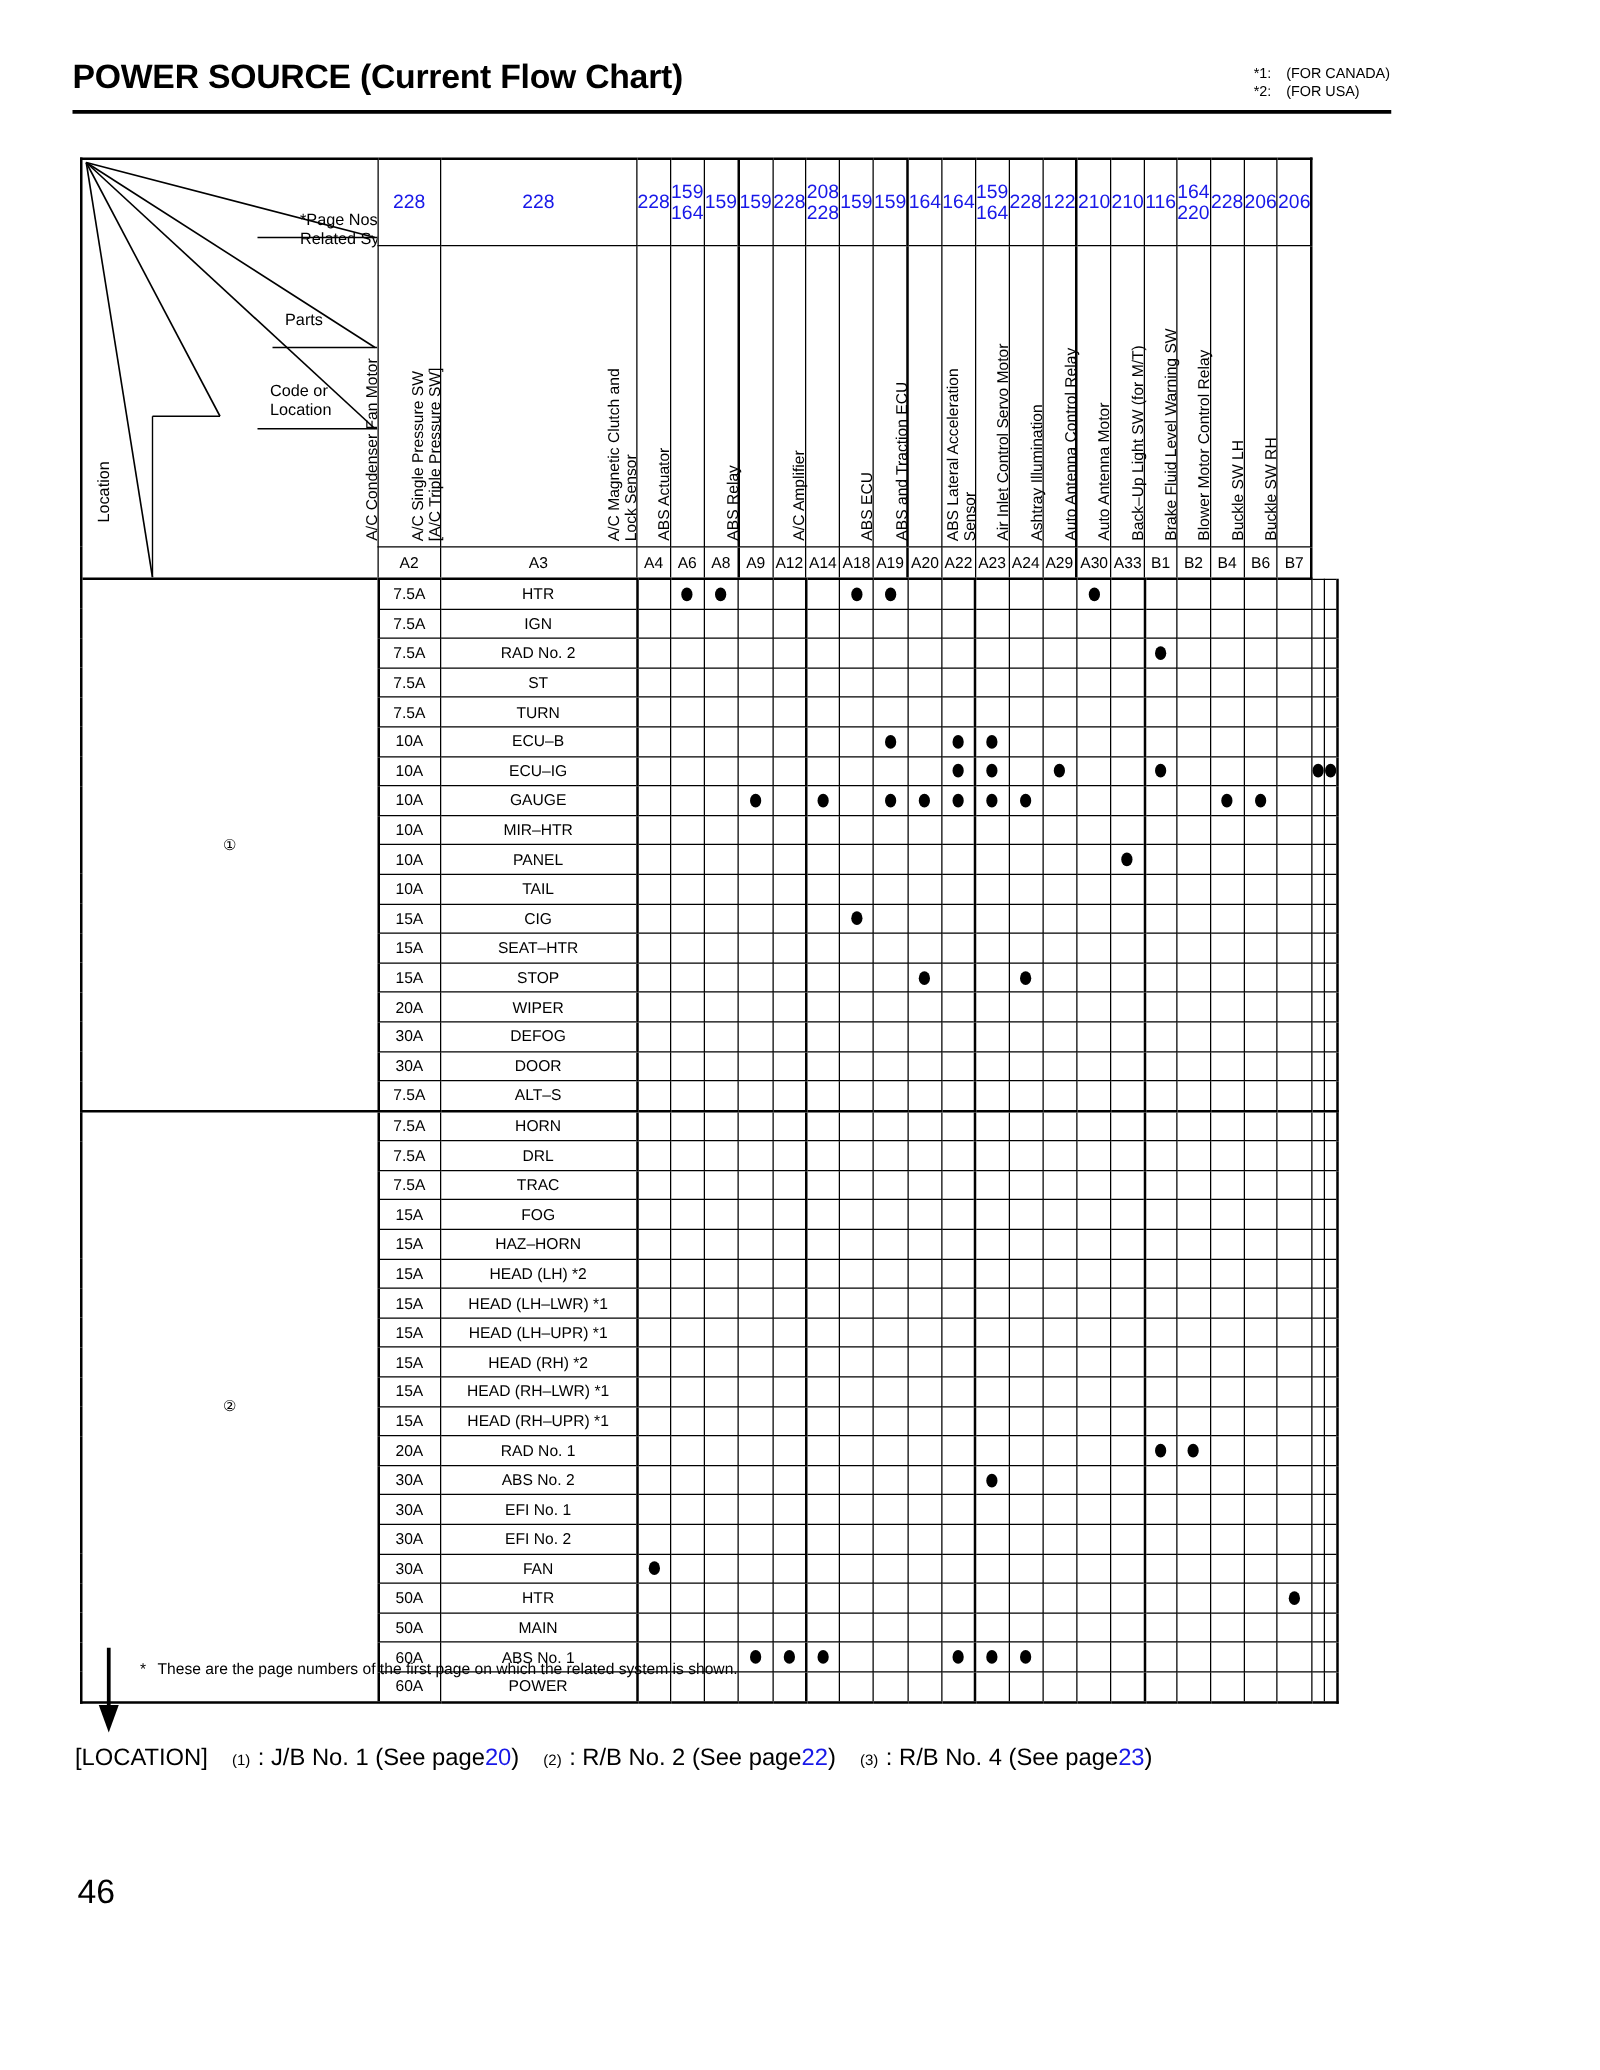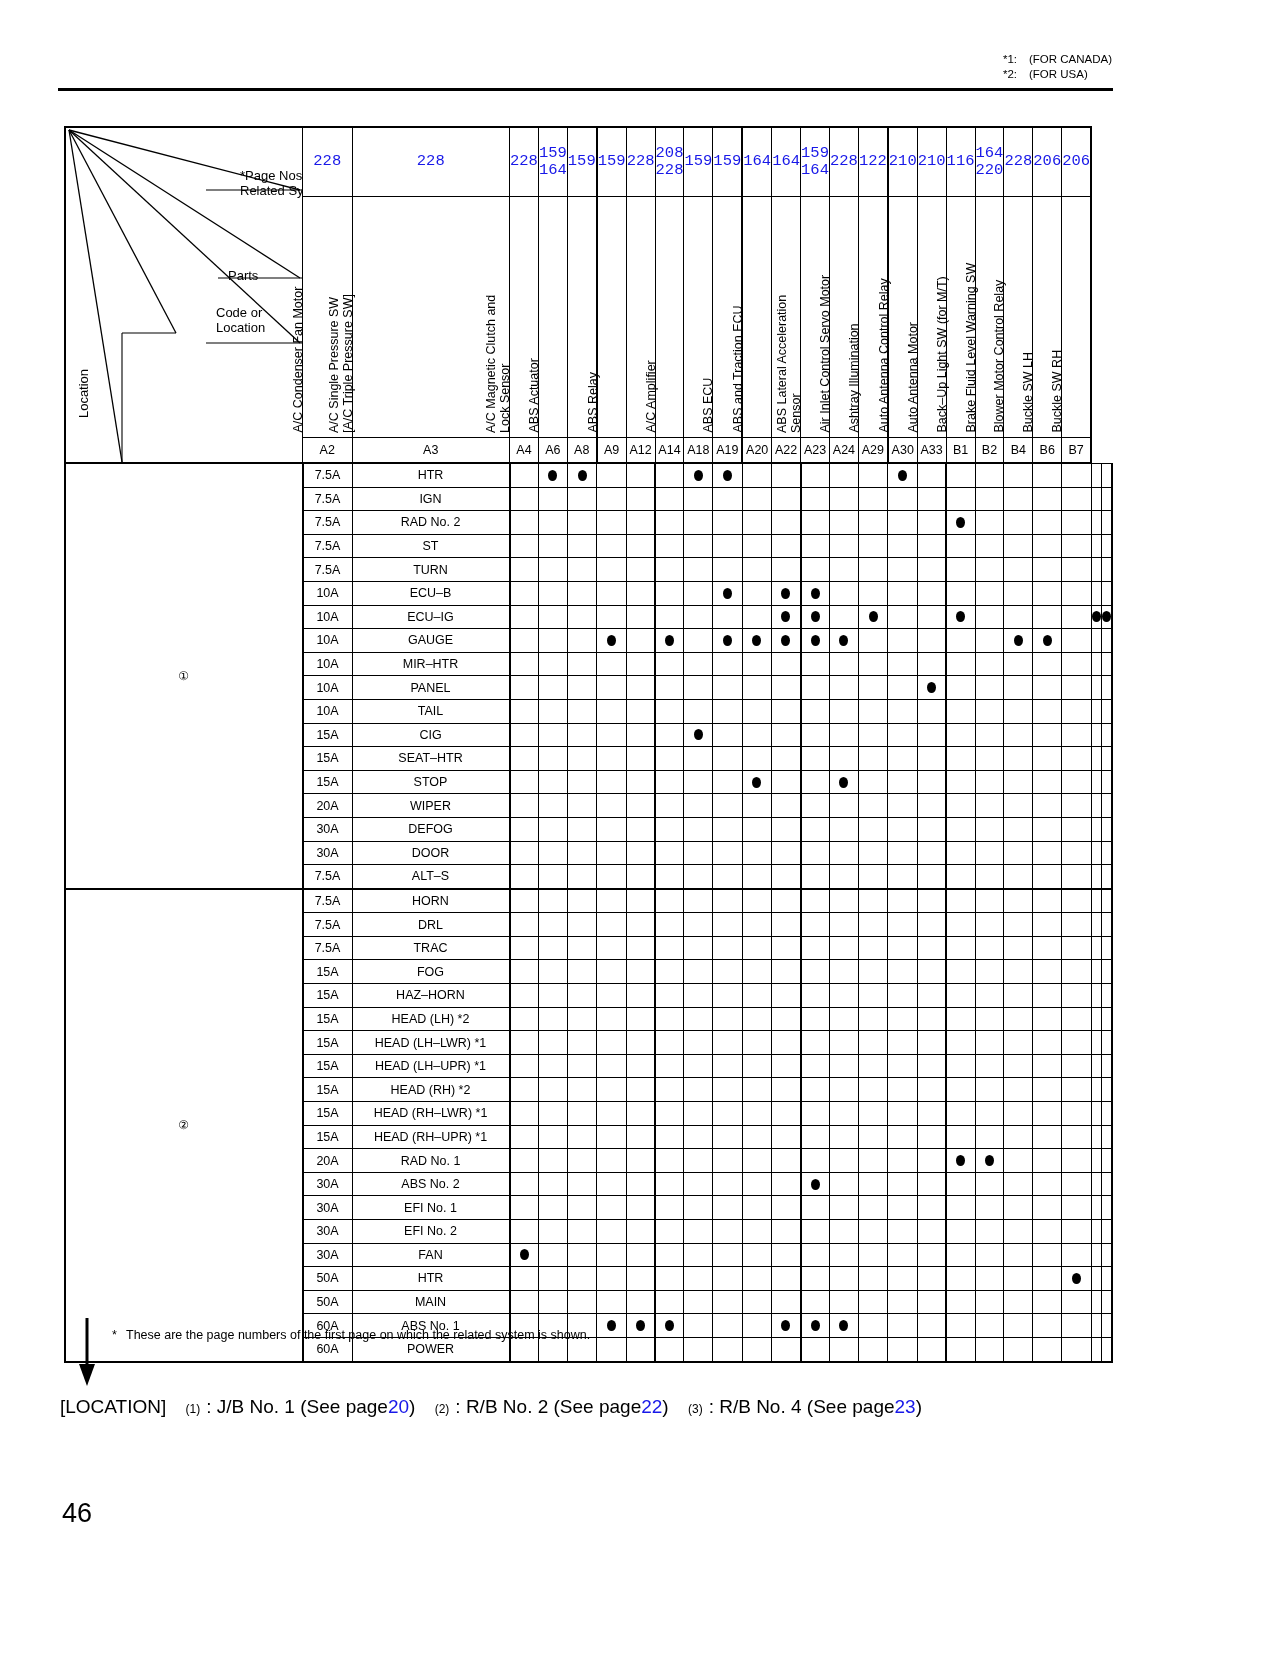--- a/index.html
+++ b/index.html
@@ -74,41 +74,40 @@
   }
   .corner-svg { position: absolute; left: 0; top: 0; }
   .corner-lbl {
     position: absolute;
     font-size: 13px;
     line-height: 15px;
     text-align: left;
     white-space: nowrap;
   }
   #lbl-pagenos { left: 150px; top: 40px; margin-left: 24px; }
-  #lbl-parts   { left: 162px; top: 120px; margin-top: 20px; }
+  #lbl-parts   { left: 162px; top: 120px; }
   #lbl-codeloc { left: 150px; top: 177px; }
   #lbl-cbfuse  { left: 158px; top: 312px; margin-top: 23px; }
   #lbl-location {
     position: absolute;
     left: -21px; top: 258px;
     width: 76px;
     font-size: 13px;
     transform: rotate(-90deg);
     text-align: center;
     white-space: nowrap;
   }
 
   
   .pageno-cell {
     height: 64px;
     color: #1818e8;
     font-size: 15.5px;
     line-height: 17px;
     font-weight: normal;
-    font-family: Liberation Mono, monospace;
   }
   .pageno-cell .pn2 { display: block; }
 
   
   .parts-cell {
     height: 226px;
     position: relative;
     vertical-align: bottom;
   }
   .vlabel {
@@ -184,20 +183,21 @@
   #page-number {
     position: absolute;
     left: 62px; top: 1498px;
     font-size: 27px;
   }
 </style>
 </head>
 <body>
 
 <div id="header">
+  <div id="doc-title">POWER SOURCE (Current Flow Chart)</div>
   <div id="footnote-legend">
     <span class="fn-row">
       <span class="fn-key">*1:</span><span>(FOR CANADA)</span>
     </span>
     <span class="fn-row">
       <span class="fn-key">*2:</span><span>(FOR USA)</span>
     </span>
   </div>
   <div id="title-rule"></div>
 </div>

